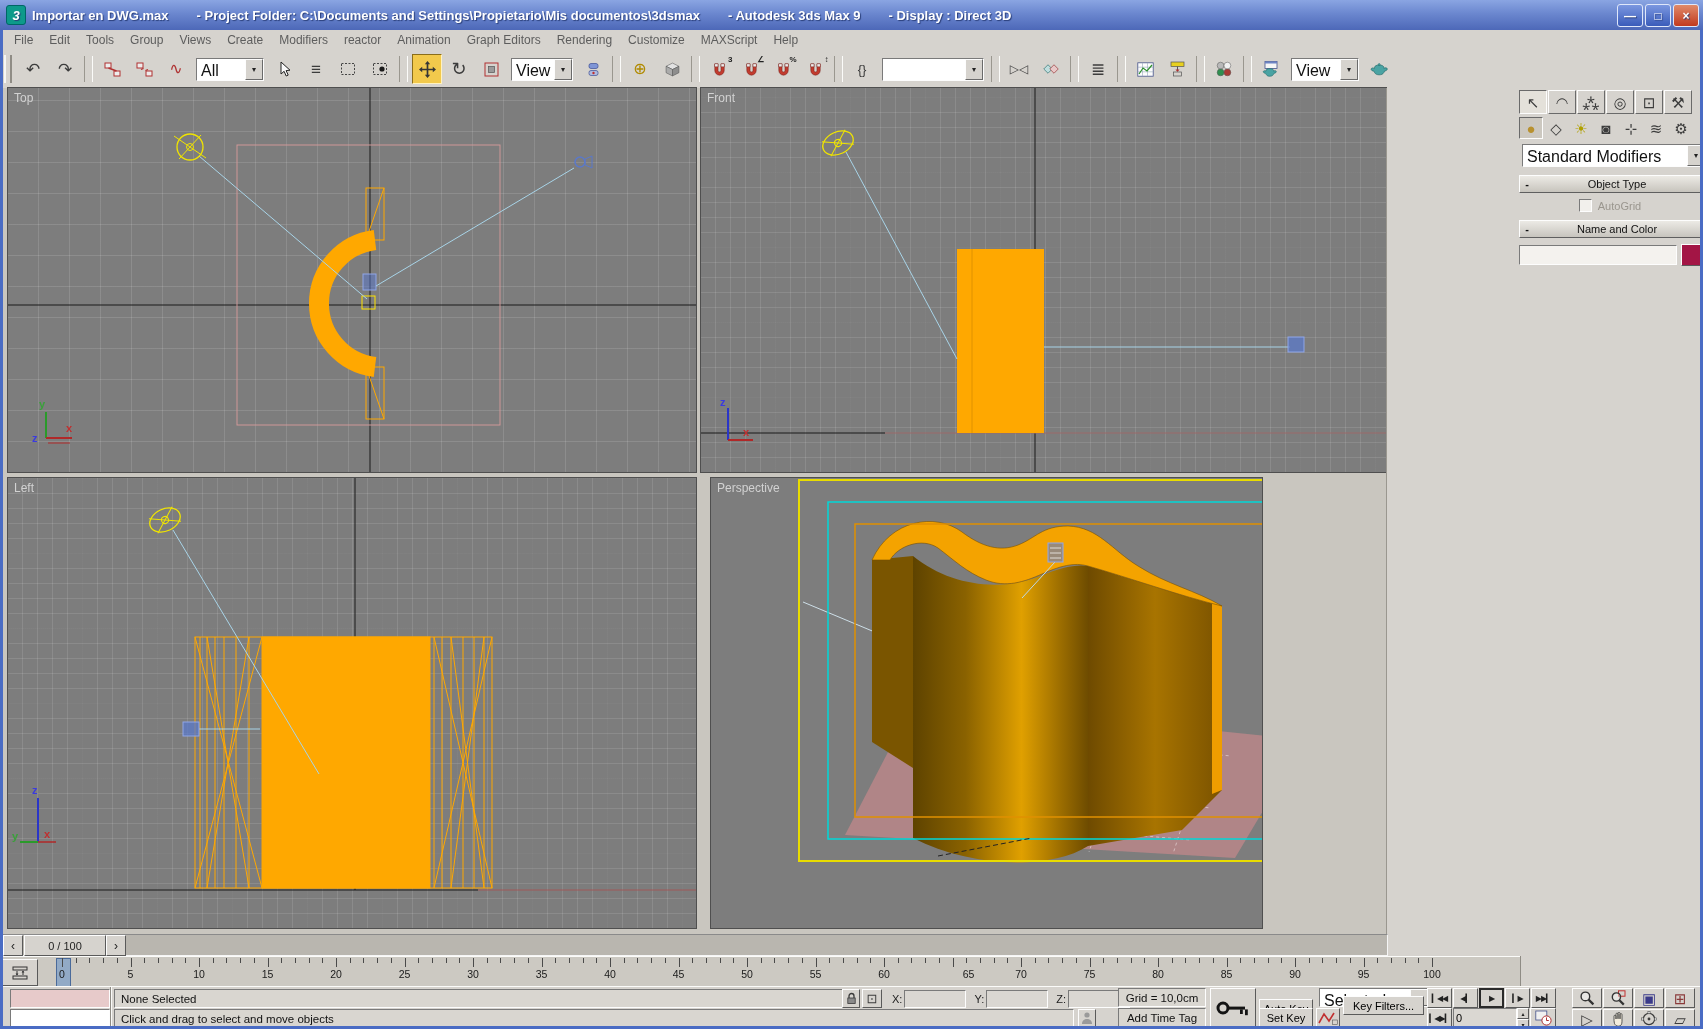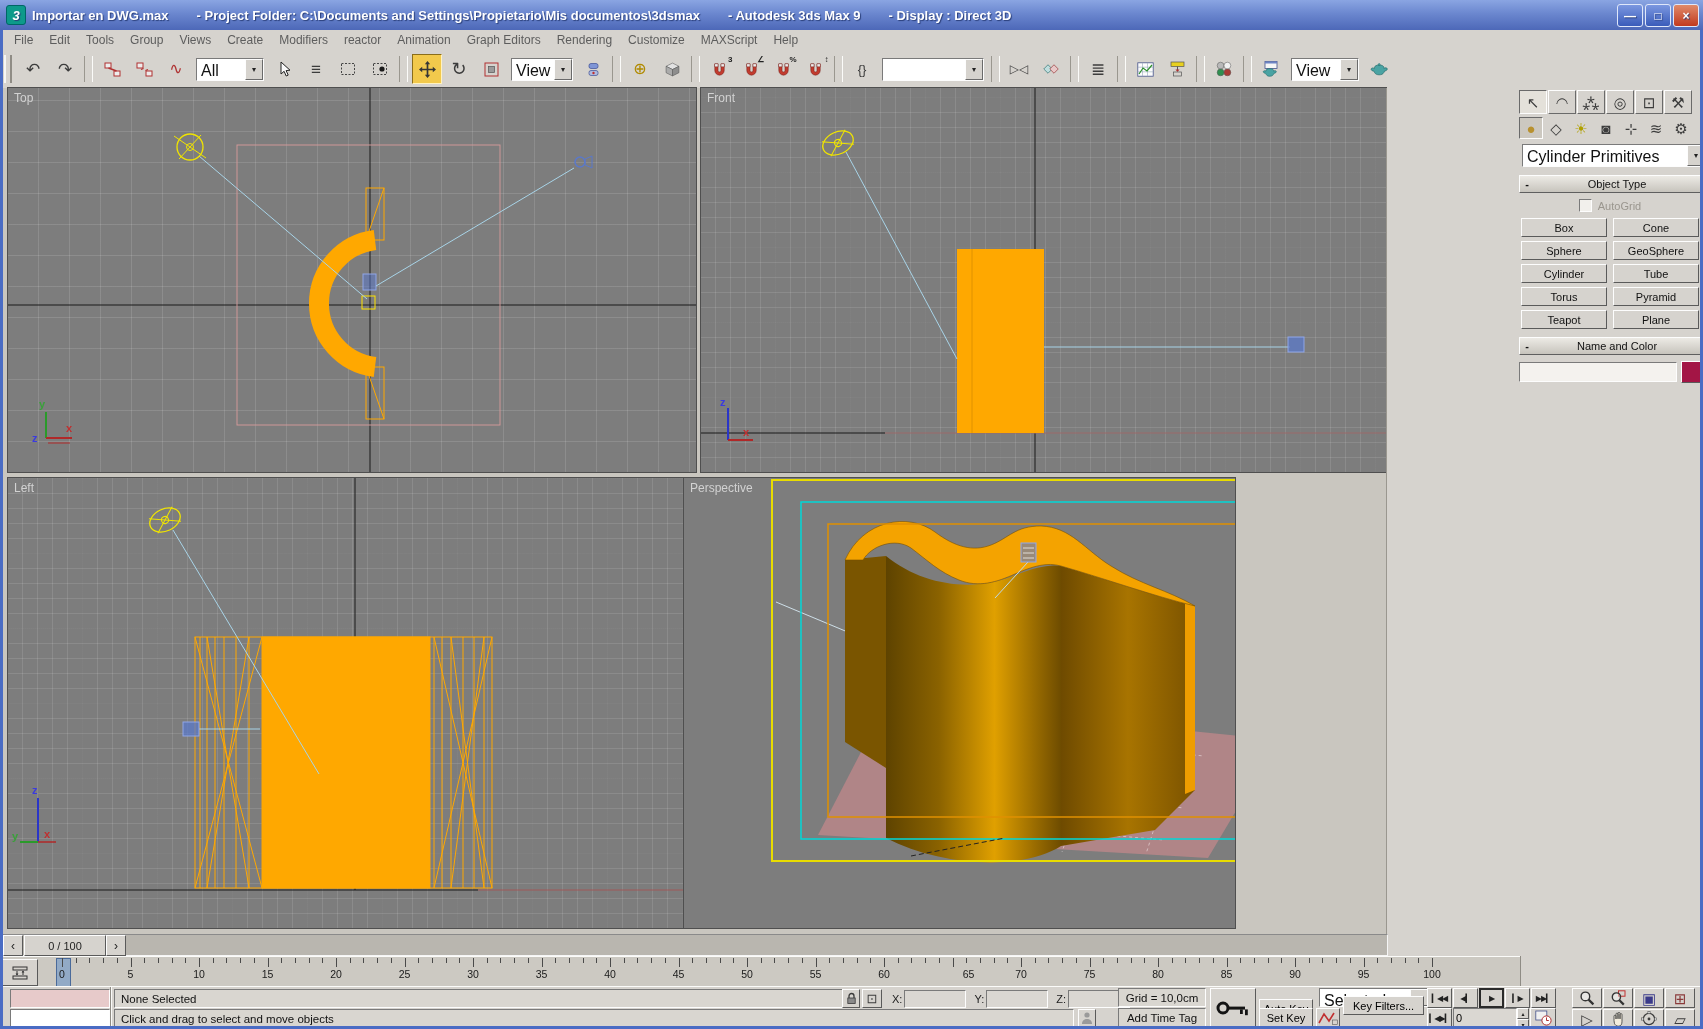--- a/index.html
+++ b/index.html
@@ -489,21 +489,21 @@
       <line x1="30" y1="320" x2="30" y2="364" stroke="#2a35c8" stroke-width="2"></line>
       <line x1="12" y1="364" x2="30" y2="364" stroke="#2a9a2a" stroke-width="2"></line>
       <line x1="30" y1="364" x2="48" y2="364" stroke="#b02828" stroke-width="1.5"></line>
     </g>
   </svg>
   <span class="axlbl" style="left:24px;top:306px;color:#3a3ae0;">z</span>
   <span class="axlbl" style="left:4px;top:352px;color:#3aa03a;">y</span>
   <span class="axlbl" style="left:36px;top:350px;color:#c03030;">x</span>
 </div>
 
-<div class="vp" style="left:684px;top:478px;width:551px;height:450px;">
+<div class="vp" style="left:711px;top:478px;width:551px;height:450px;">
   <span class="vplabel">Perspective</span>
   <svg class="vpsvg" width="685" height="450">
     <defs>
       <linearGradient id="gmain" x1="0" y1="0" x2="1" y2="0">
         <stop offset="0" stop-color="#5e4300"></stop>
           <stop offset="0.3" stop-color="#8a6200"></stop>
         <stop offset="0.62" stop-color="#e0a000"></stop>
           <stop offset="0.85" stop-color="#9a6c00"></stop>
         <stop offset="1" stop-color="#6e4c00"></stop>
       </linearGradient>
@@ -588,44 +588,32 @@
         </button>
         <button class="pcat">
           <span class="icn">≋</span>
         </button>
         <button class="pcat">
           <span class="icn">⚙</span>
         </button>
       </div>
     <div class="pdrop">
       <span class="combo" style="width:182px;display:flex;">
-        <span class="cmbtext">Cylinder Primitives</span>
+        <span class="cmbtext">Standard Modifiers</span>
         <span class="cmbbtn">▾</span>
       </span>
     </div>
     <div class="rhead">
       <span class="rminus">-</span>
       <span class="rtitle">Object Type</span>
     </div>
     <div class="agrow">
       <span class="chk"></span>
       <span>AutoGrid</span>
     </div>
-    <div class="pgrid" id="primgrid">
-        <button class="pbut">Box</button>
-        <button class="pbut">Cone</button>
-        <button class="pbut">Sphere</button>
-        <button class="pbut">GeoSphere</button>
-        <button class="pbut">Cylinder</button>
-        <button class="pbut">Tube</button>
-        <button class="pbut">Torus</button>
-        <button class="pbut">Pyramid</button>
-        <button class="pbut">Teapot</button>
-        <button class="pbut">Plane</button>
-      </div>
     <div class="rhead">
       <span class="rminus">-</span>
       <span class="rtitle">Name and Color</span>
     </div>
     <div class="ncrow">
       <input class="ncname" value="" style="">
       <span id="swatch" style="background: rgb(163, 21, 69);"></span>
     </div>
   </div>
 </div>

